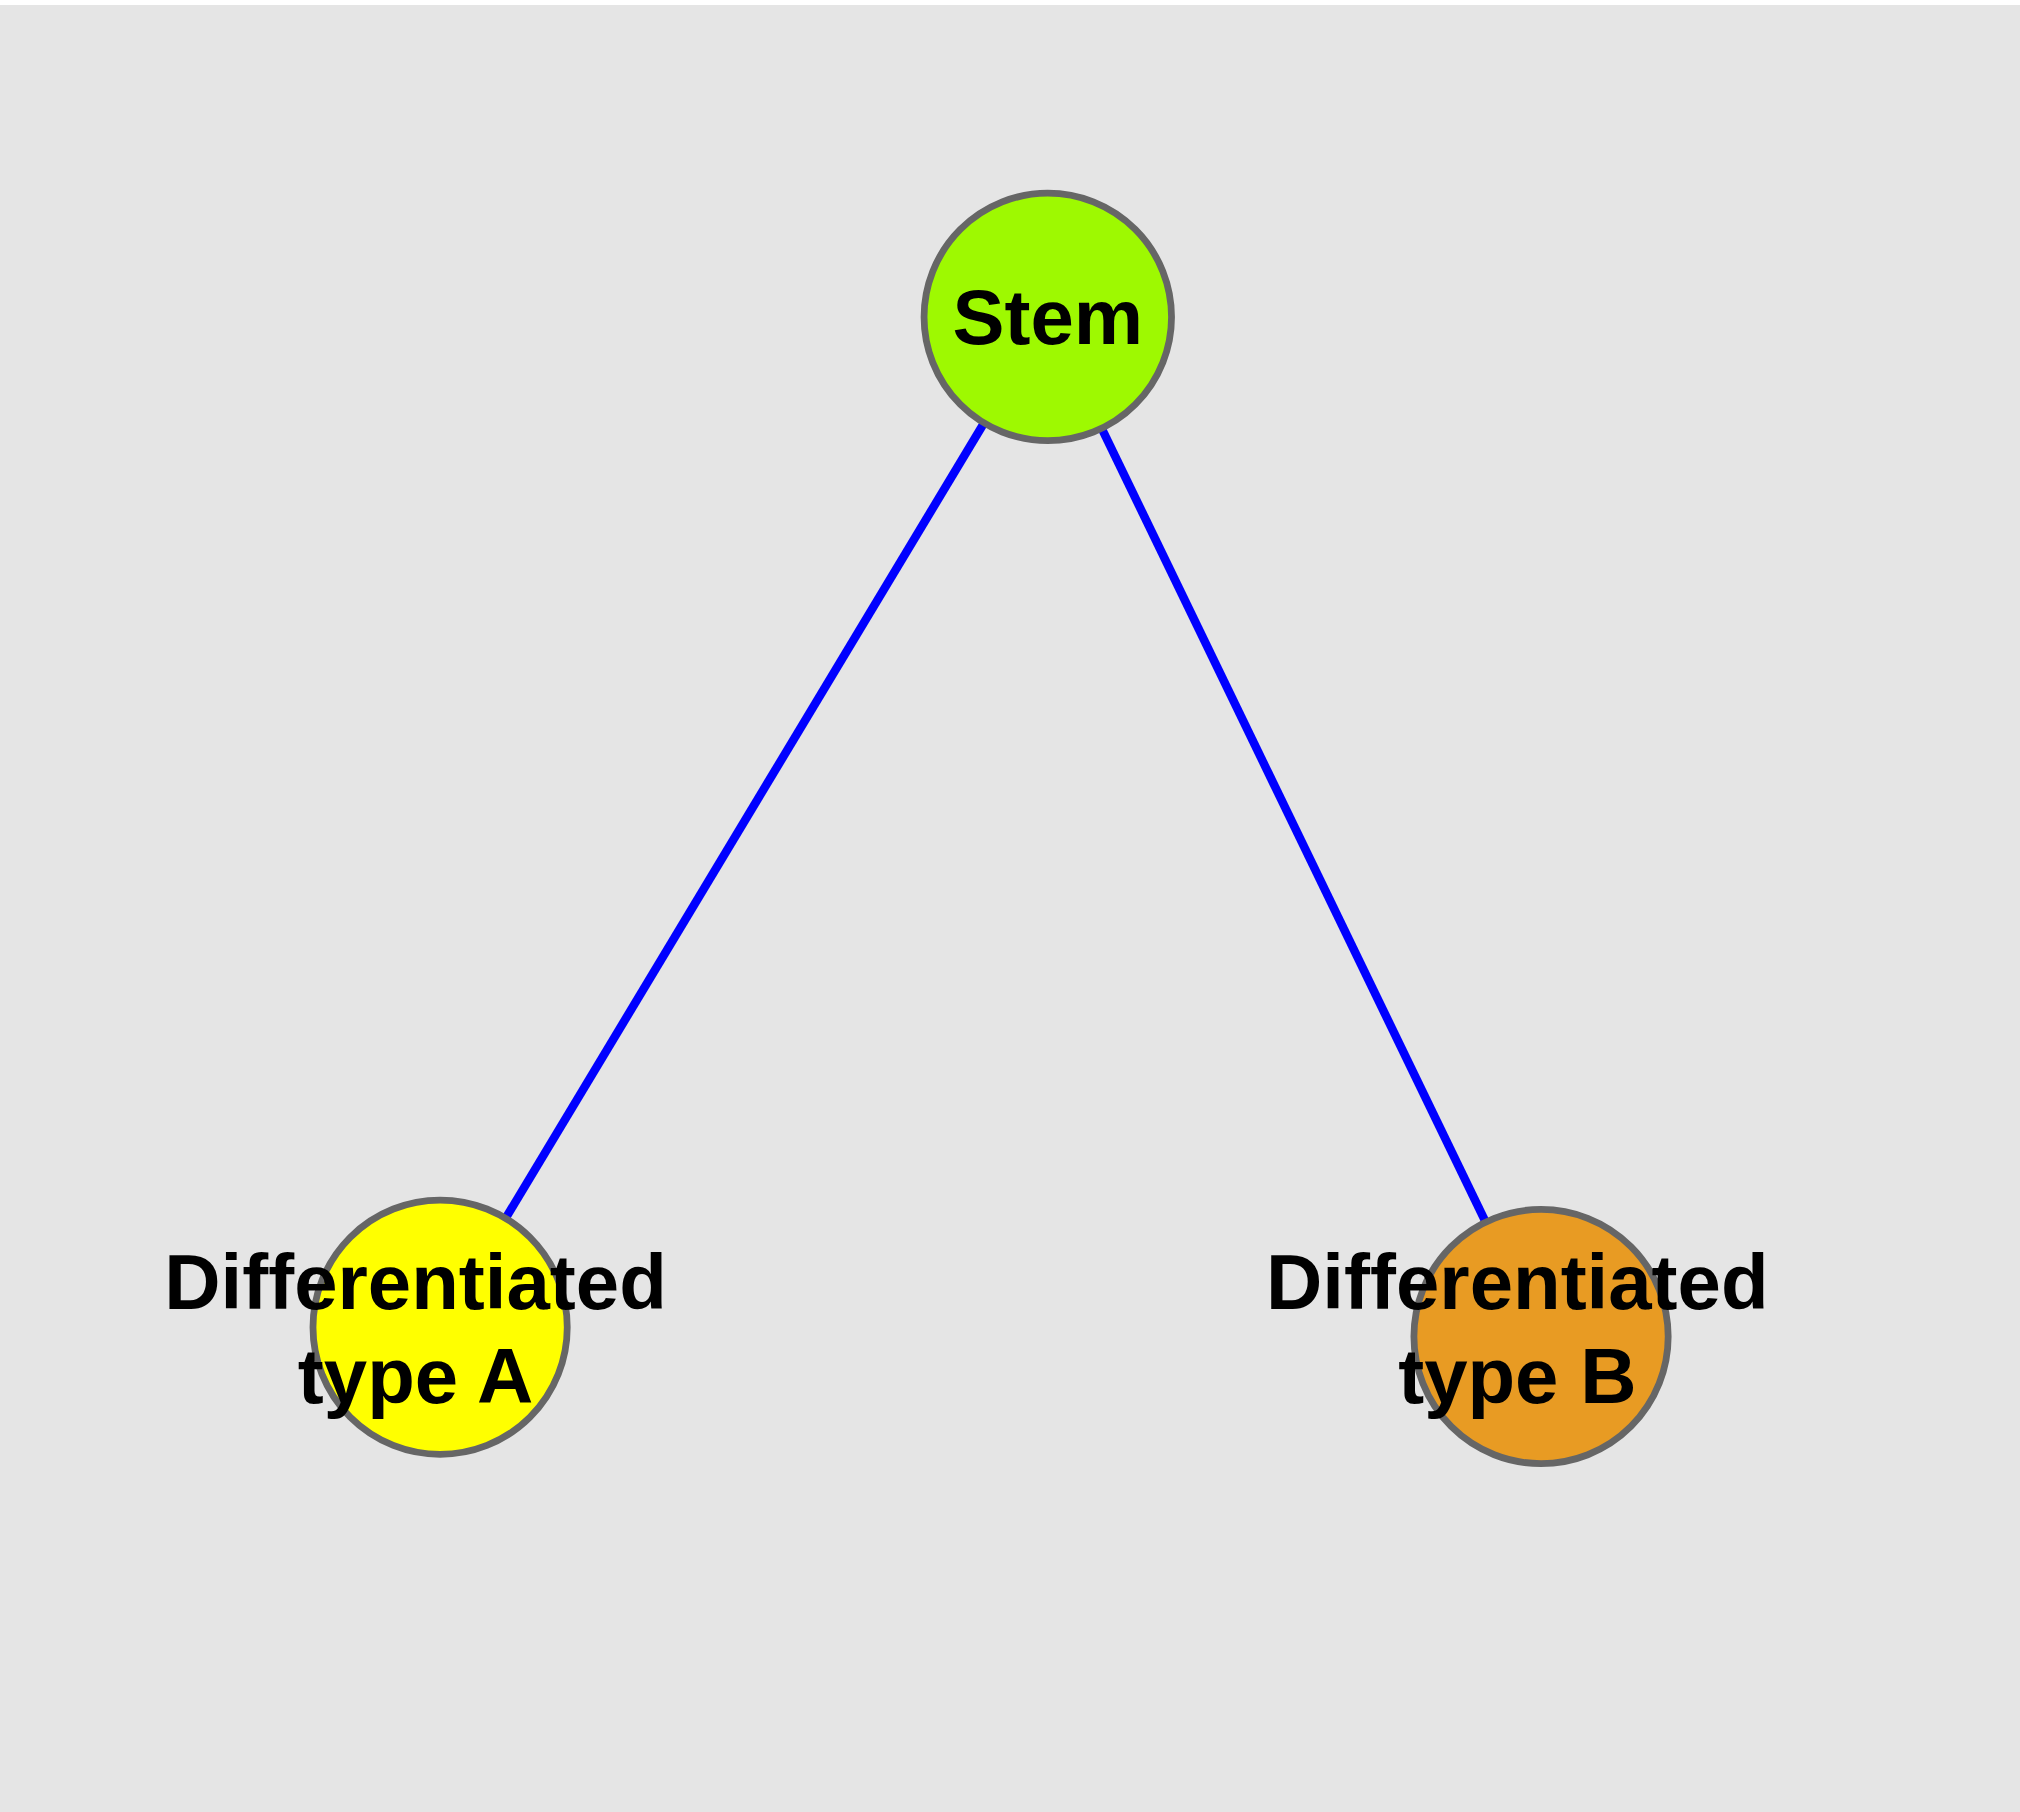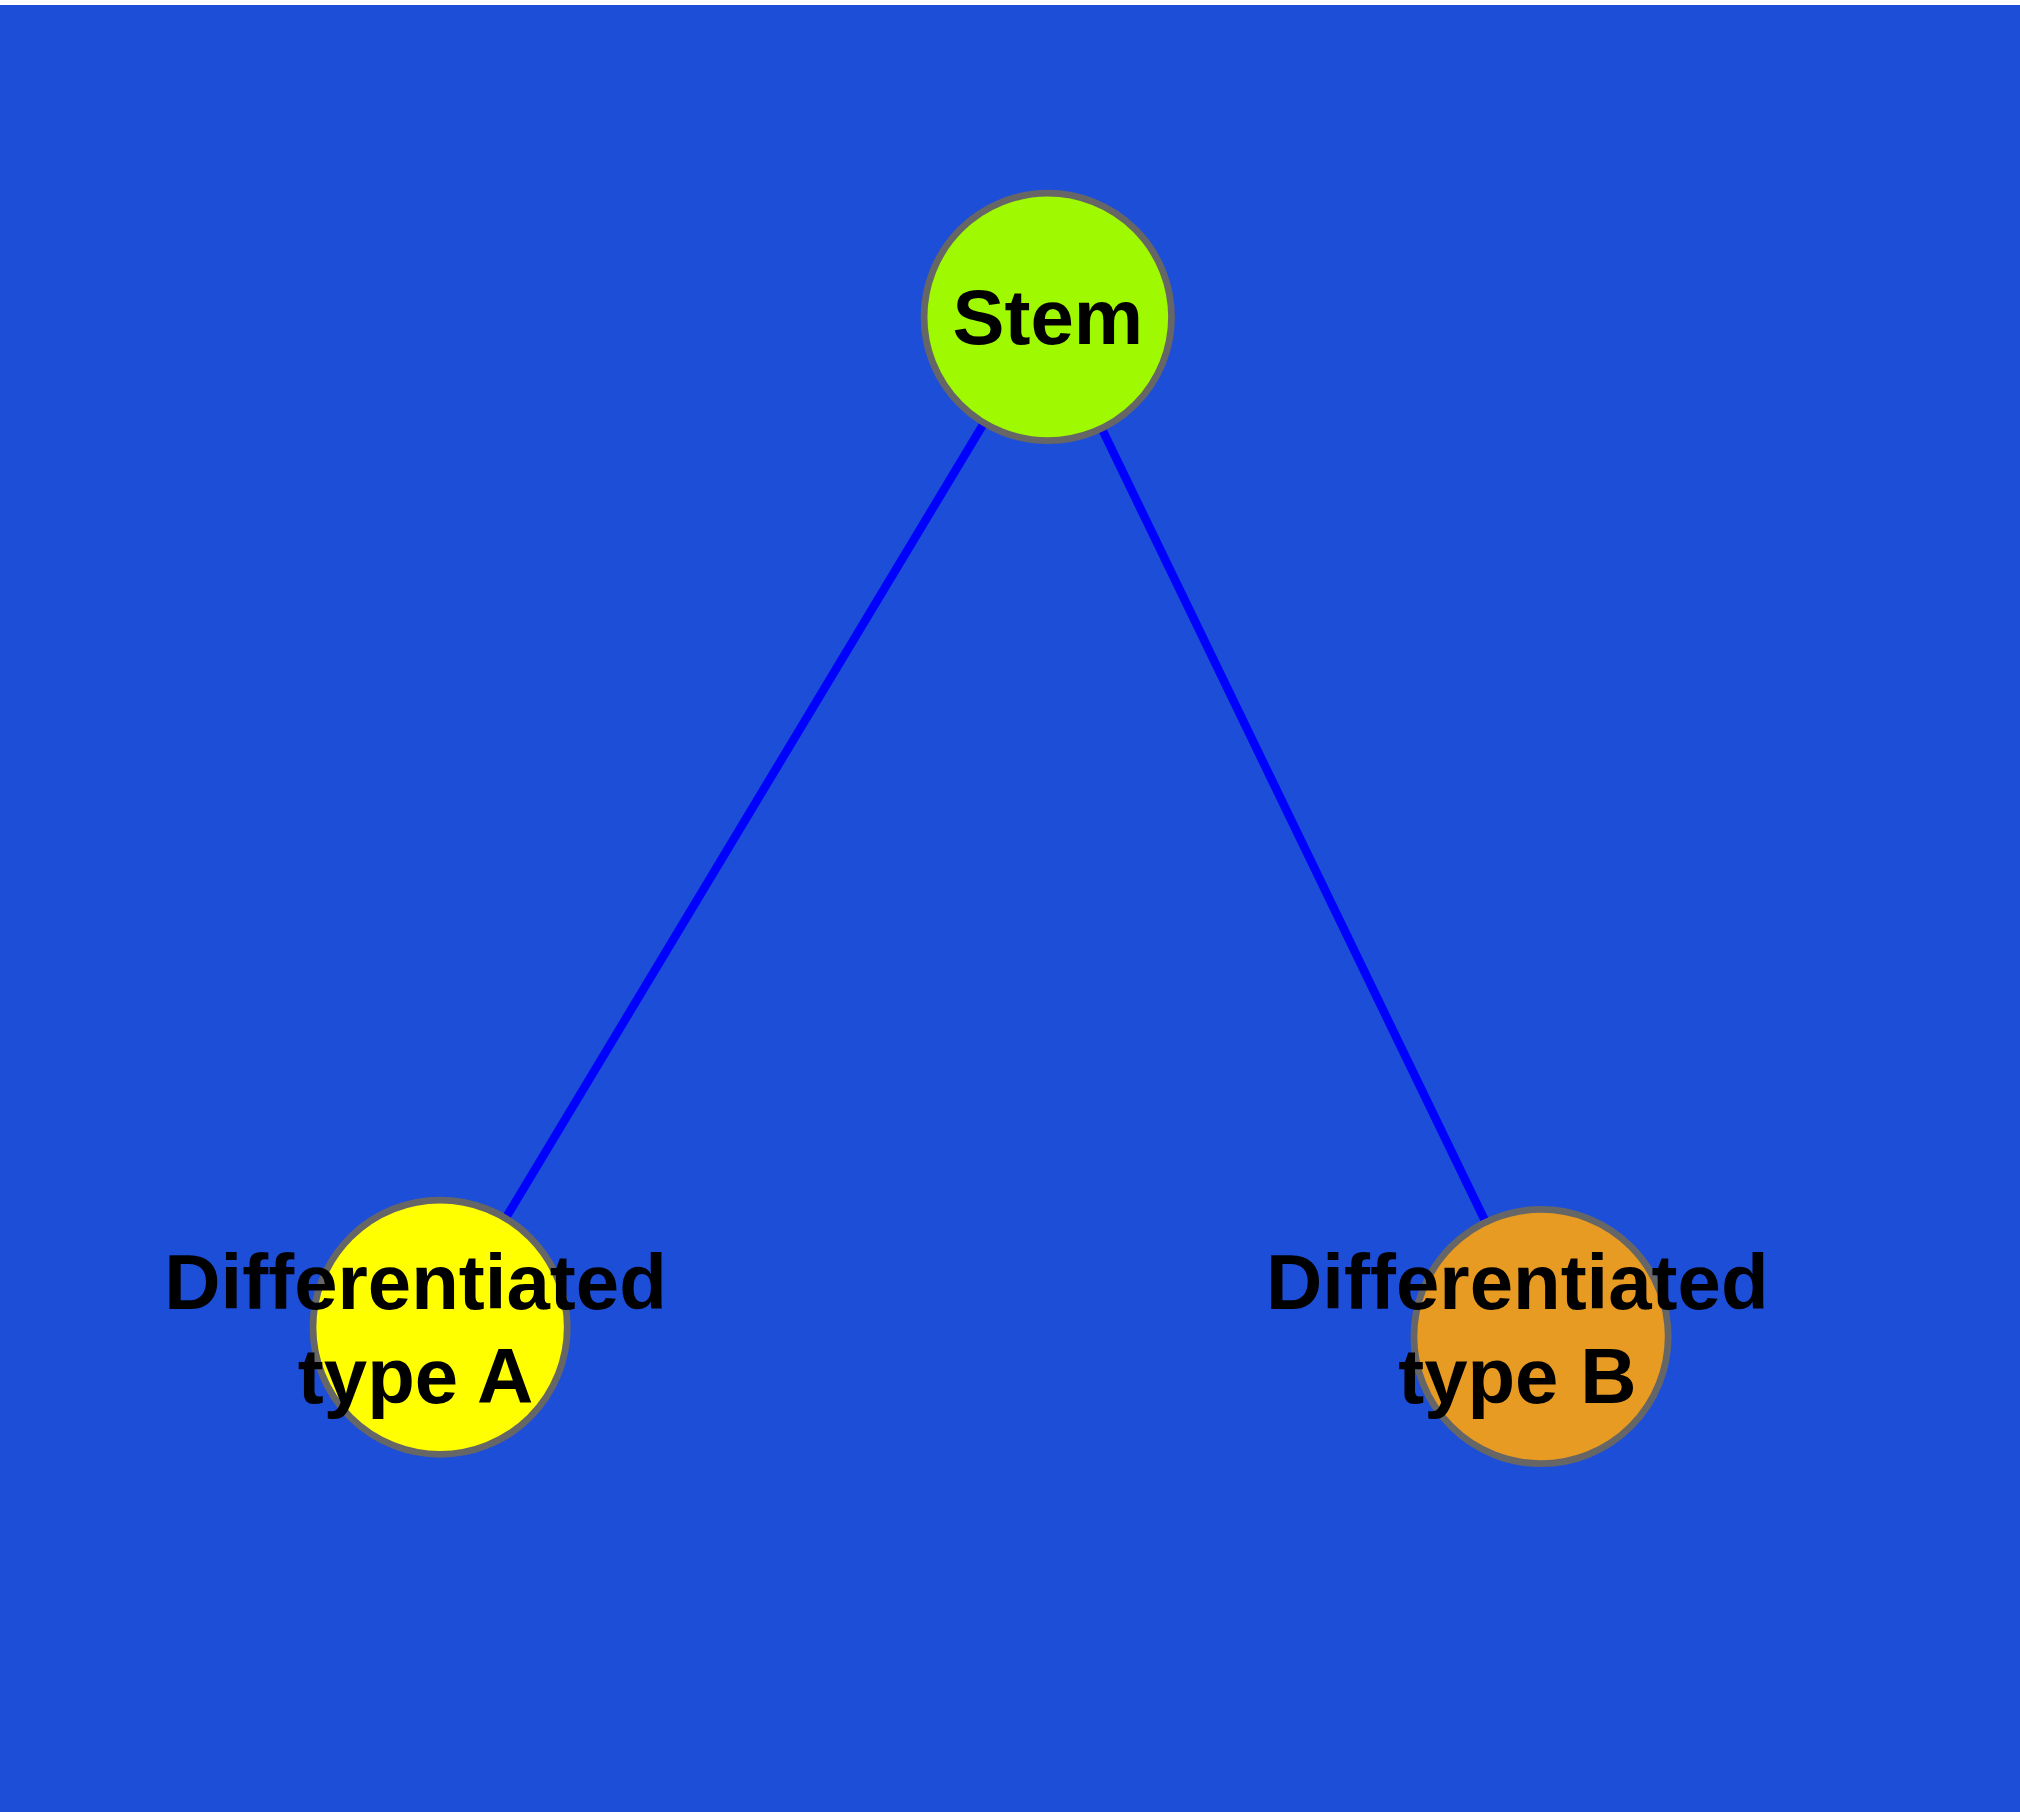--- a/index.html
+++ b/index.html
@@ -4,21 +4,21 @@
 <style>
   html, body {
     margin: 0;
     padding: 0;
     background: #ffffff;
   }
   #canvas {
     position: relative;
     width: 2021px;
     height: 1812px;
-    background: #1d4ed8;
+    background: #e5e5e5;
     overflow: hidden;
     font-family: "Liberation Sans", sans-serif;
     text-align: center;
   }
   #graph-svg {
     position: absolute;
     top: 0;
     left: 0;
     width: 2021px;
     height: 1812px;

